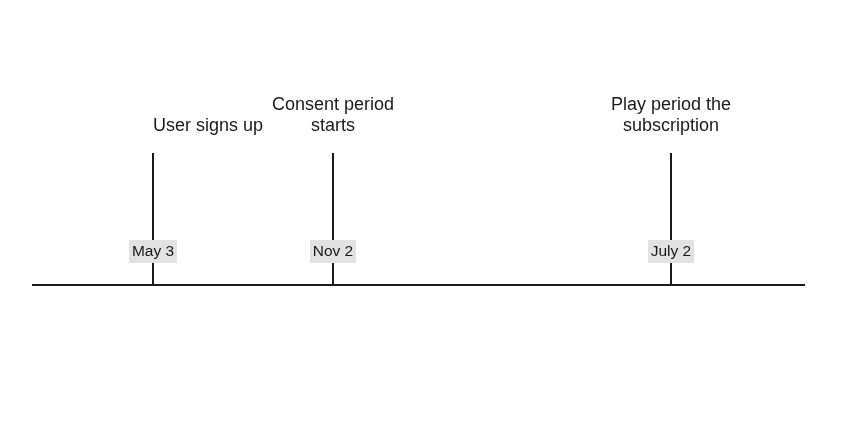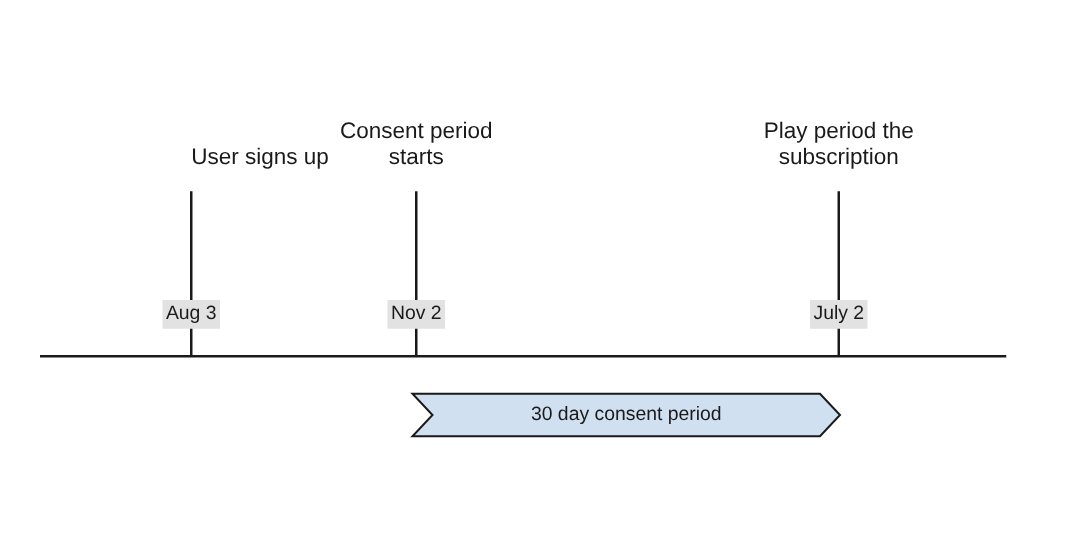--- a/index.html
+++ b/index.html
@@ -106,21 +106,21 @@
 <body>
 
 <div id="canvas">
 
   <div class="axis-line"></div>
 
   <div class="event" style="left:153px;">
     <div class="event-title one-line">User signs up</div>
     <div class="event-tick"></div>
     <div class="event-date-wrap">
-      <span class="event-date">Aug 3</span>
+      <span class="event-date">May 3</span>
     </div>
   </div>
 
   <div class="event" style="left:333px;">
     <div class="event-title two-line">Consent period
 starts</div>
     <div class="event-tick"></div>
     <div class="event-date-wrap">
       <span class="event-date">Nov 2</span>
     </div>
@@ -128,20 +128,14 @@
 
   <div class="event" style="left:671px;">
     <div class="event-title two-line">Play period the
 subscription</div>
     <div class="event-tick"></div>
     <div class="event-date-wrap">
       <span class="event-date">July 2</span>
     </div>
   </div>
 
-  <div class="period-banner">
-    <svg viewBox="0 0 342 34" preserveAspectRatio="none">
-      <polygon points="0,0 326,0 342,17 326,34 0,34 16,17" fill="#d0e0f0" stroke="#1a1a1a" stroke-width="1.6" stroke-linejoin="miter"></polygon>
-    </svg>
-    <div class="period-label">30 day consent period</div>
-  </div>
 
 </div>
 
 </body></html>

